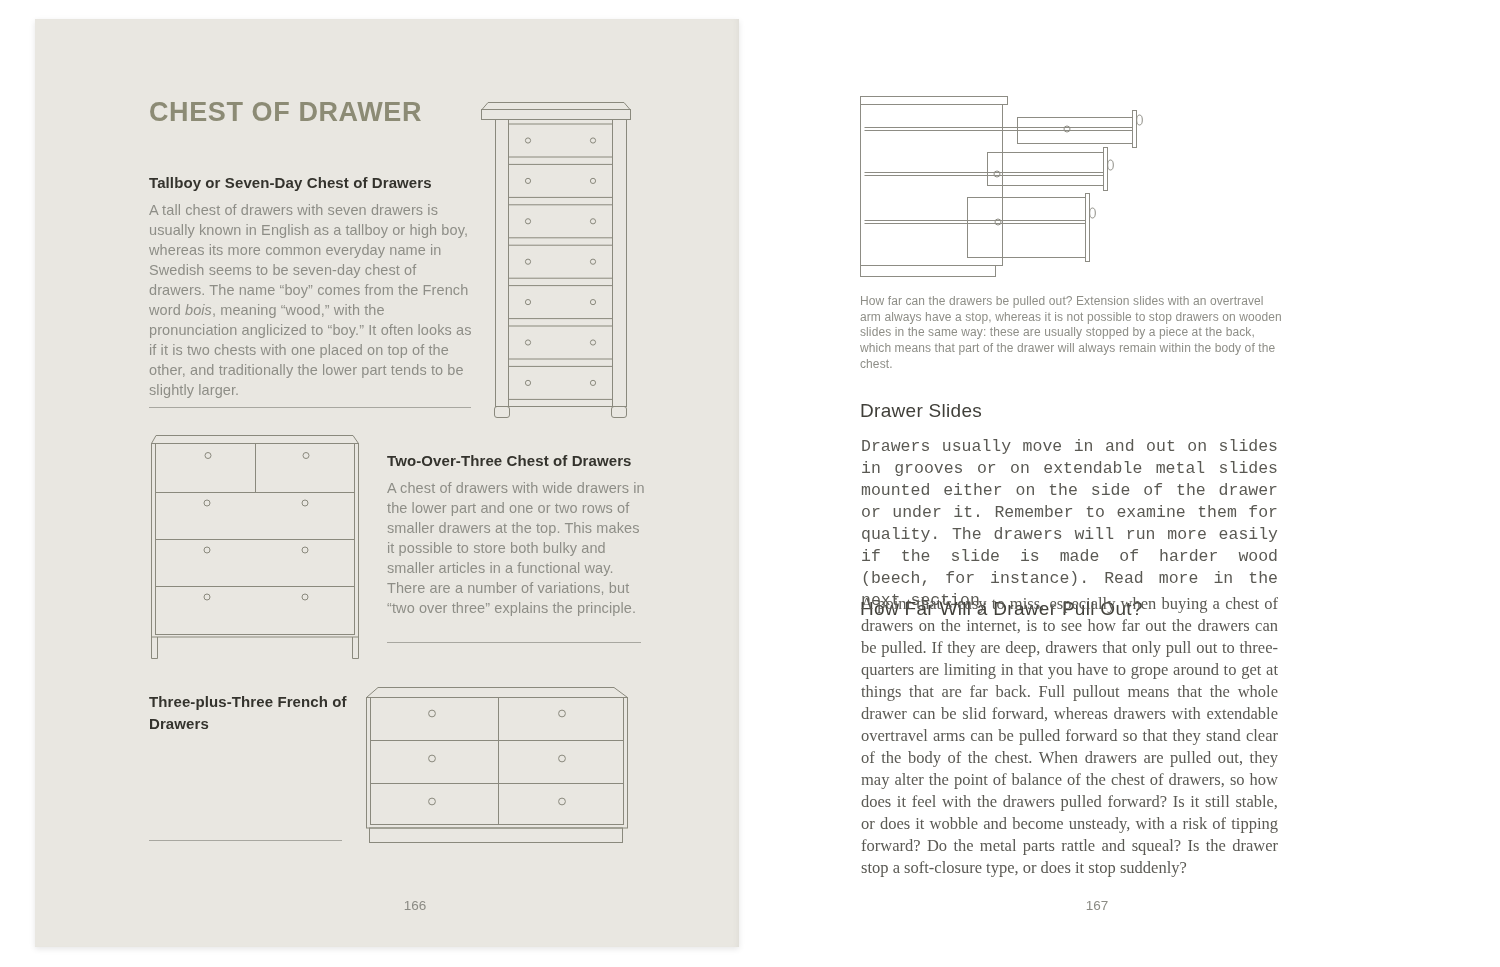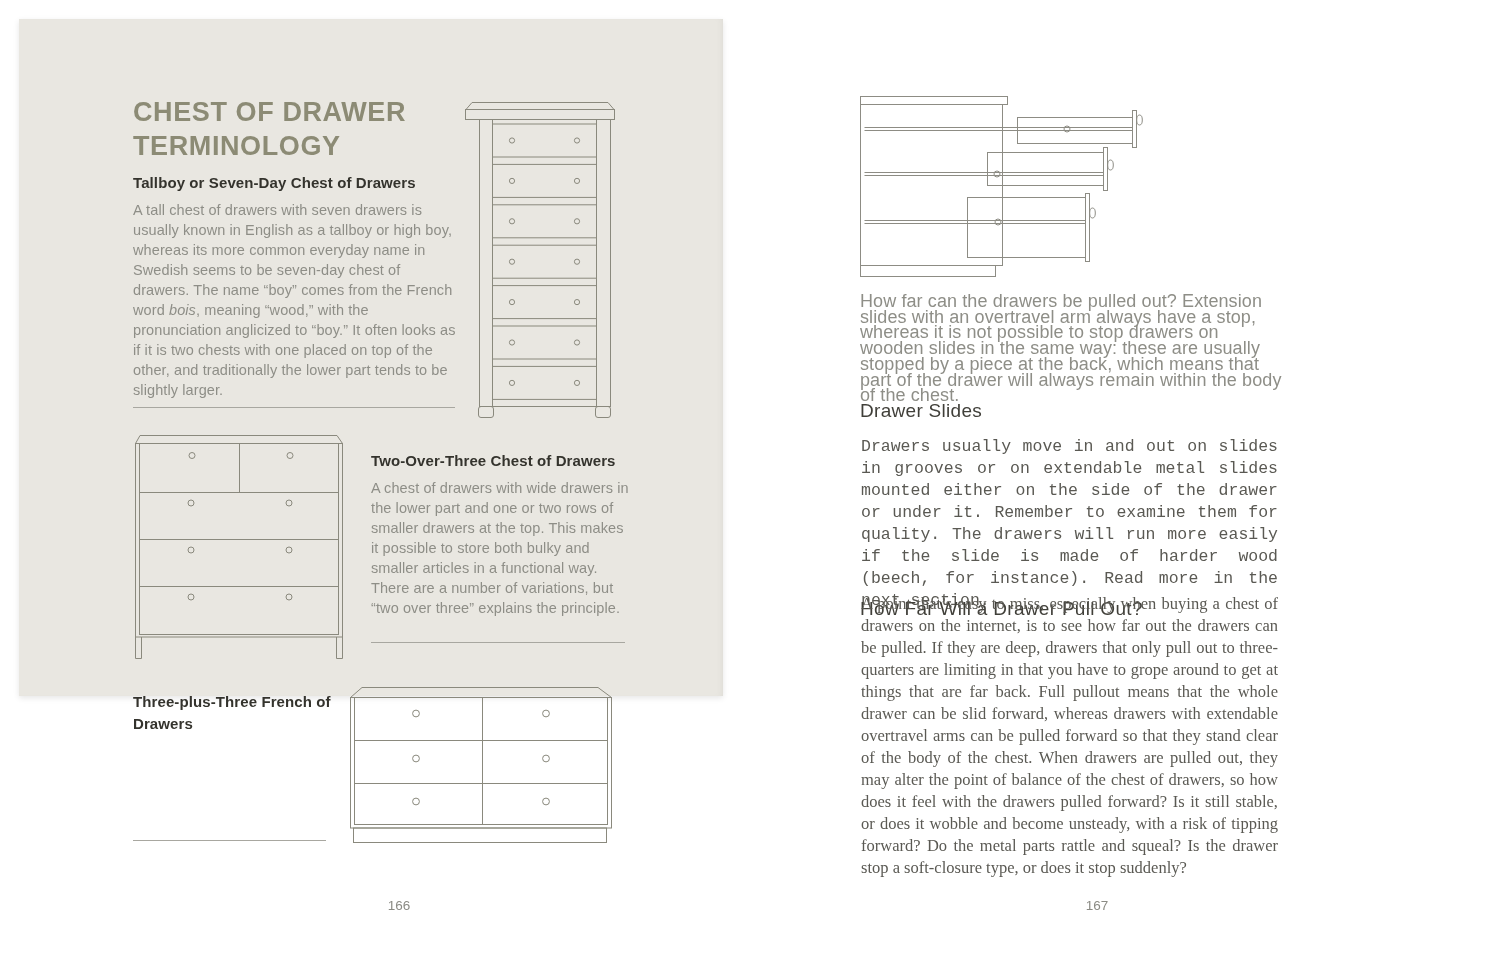--- a/index.html
+++ b/index.html
@@ -3,21 +3,21 @@
 <meta charset="utf-8">
 <style>
   html,body{margin:0;padding:0;}
   body{
     width:1500px;height:967px;position:relative;overflow:hidden;
     background:#ffffff;
     font-family:"Liberation Sans", sans-serif;
   }
   .abs{position:absolute;}
   .left-page{
-    left:19px;top:19px;width:704px;height:677px;
+    left:35px;top:19px;width:704px;height:928px;
     background:#E9E7E1;
     box-shadow:0 2px 6px rgba(0,0,0,0.10), inset -5px 0 8px -6px rgba(0,0,0,0.08);
   }
   .title{
     left:114px;top:76px;
     font-size:27px;line-height:34px;font-weight:700;
     letter-spacing:0.6px;color:#8C8B75;white-space:nowrap;
   }
   .sub-heading{
     font-size:15px;line-height:22px;font-weight:700;color:#34332D;
@@ -26,21 +26,21 @@
   .gray-body{
     font-size:14.5px;line-height:20px;font-weight:400;color:#8E8E87;
     letter-spacing:0.1px;
   }
   .divider{height:0;border-top:1px solid #A8A7A0;}
   .page-num{
     font-size:13.5px;color:#8B8B84;text-align:center;width:80px;
   }
   .caption{
     left:860px;top:294px;width:424px;
-    font-size:18px;line-height:15.7px;color:#8E8E87;letter-spacing:0.1px;
+    font-size:12px;line-height:15.7px;color:#8E8E87;letter-spacing:0.1px;
   }
   .right-heading{
     font-size:19px;line-height:24px;font-weight:400;color:#403F39;
     letter-spacing:0.3px;white-space:nowrap;
   }
   .serif-body{
     font-family:"Liberation Serif", serif;
     font-size:16.5px;line-height:22px;color:#5A5953;
     text-align:justify;
   }
@@ -48,21 +48,20 @@
   svg .ln{stroke:#8A897D;stroke-width:1;fill:none;}
   svg .ln2{stroke:#8D8C84;stroke-width:1;fill:none;}
 </style>
 </head>
 <body>
 
 <div class="abs left-page">
 
   <div class="abs title">
     <span style="display:block">CHEST OF DRAWER</span>
-    <span style="display:block">TERMINOLOGY</span>
   </div>
 
   <svg class="abs" style="left:443px;top:78px;" width="156" height="326" viewBox="0 0 156 326">
     <g class="ln">
       <line x1="10" y1="5.5" x2="146" y2="5.5"></line>
       <line x1="10" y1="5.5" x2="4" y2="12.5"></line>
       <line x1="146" y1="5.5" x2="152" y2="12.5"></line>
       <rect x="3.5" y="12.5" width="149" height="10"></rect>
       <rect x="17.5" y="22.5" width="131" height="287"></rect>
       <line x1="30.5" y1="22.5" x2="30.5" y2="309.5"></line>

